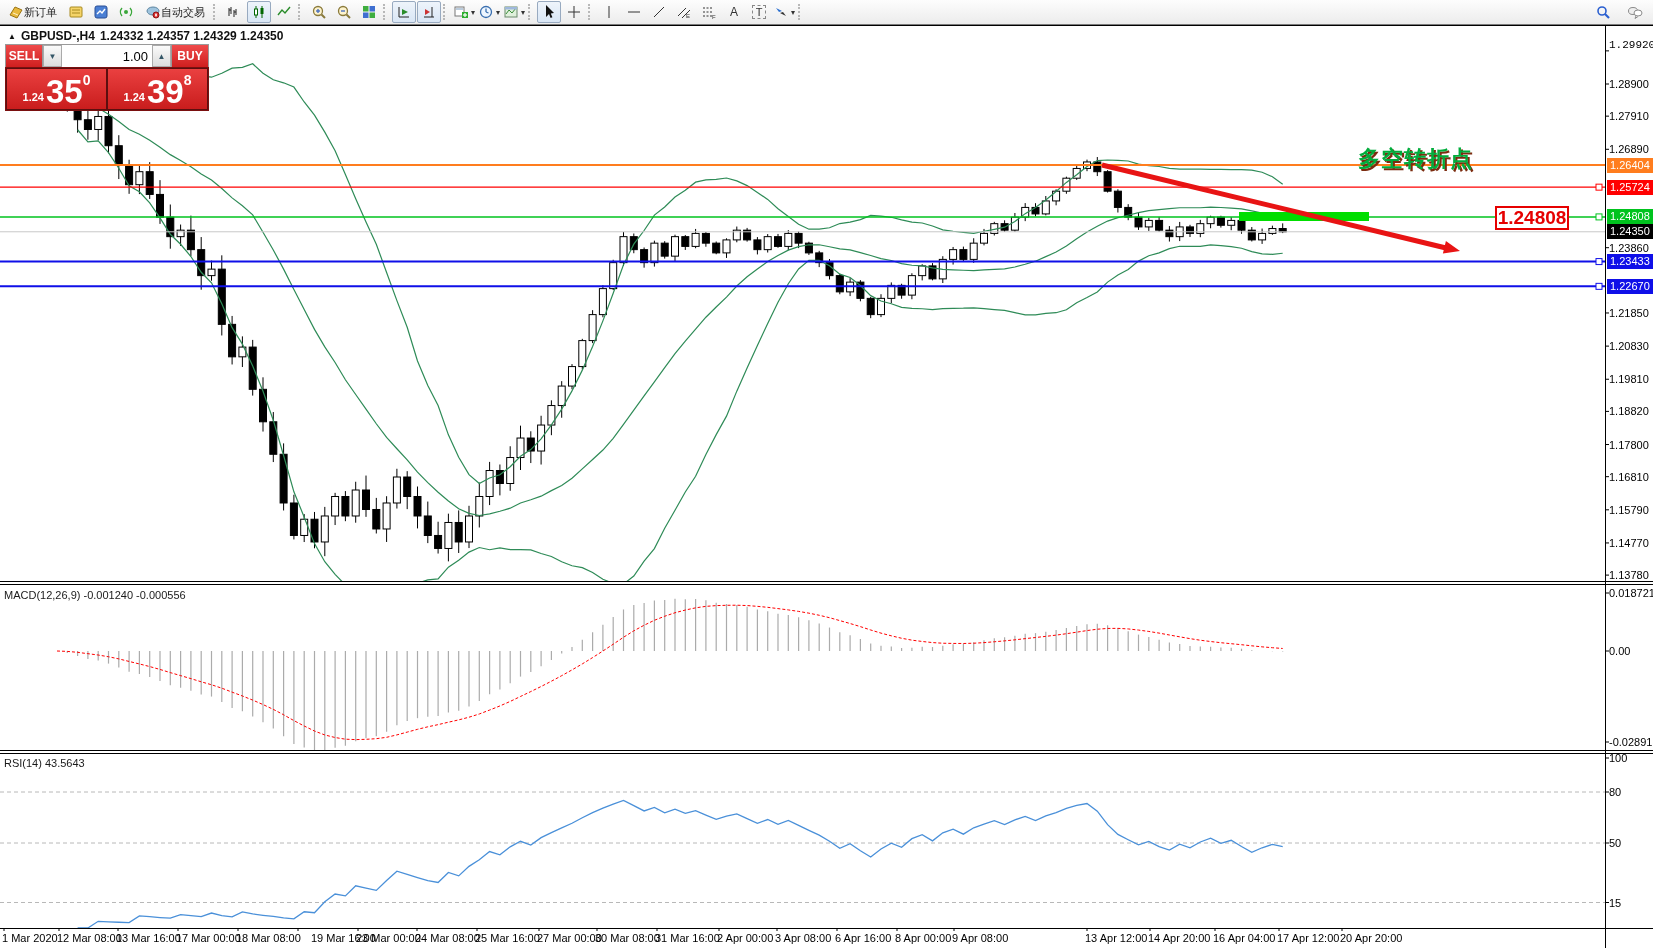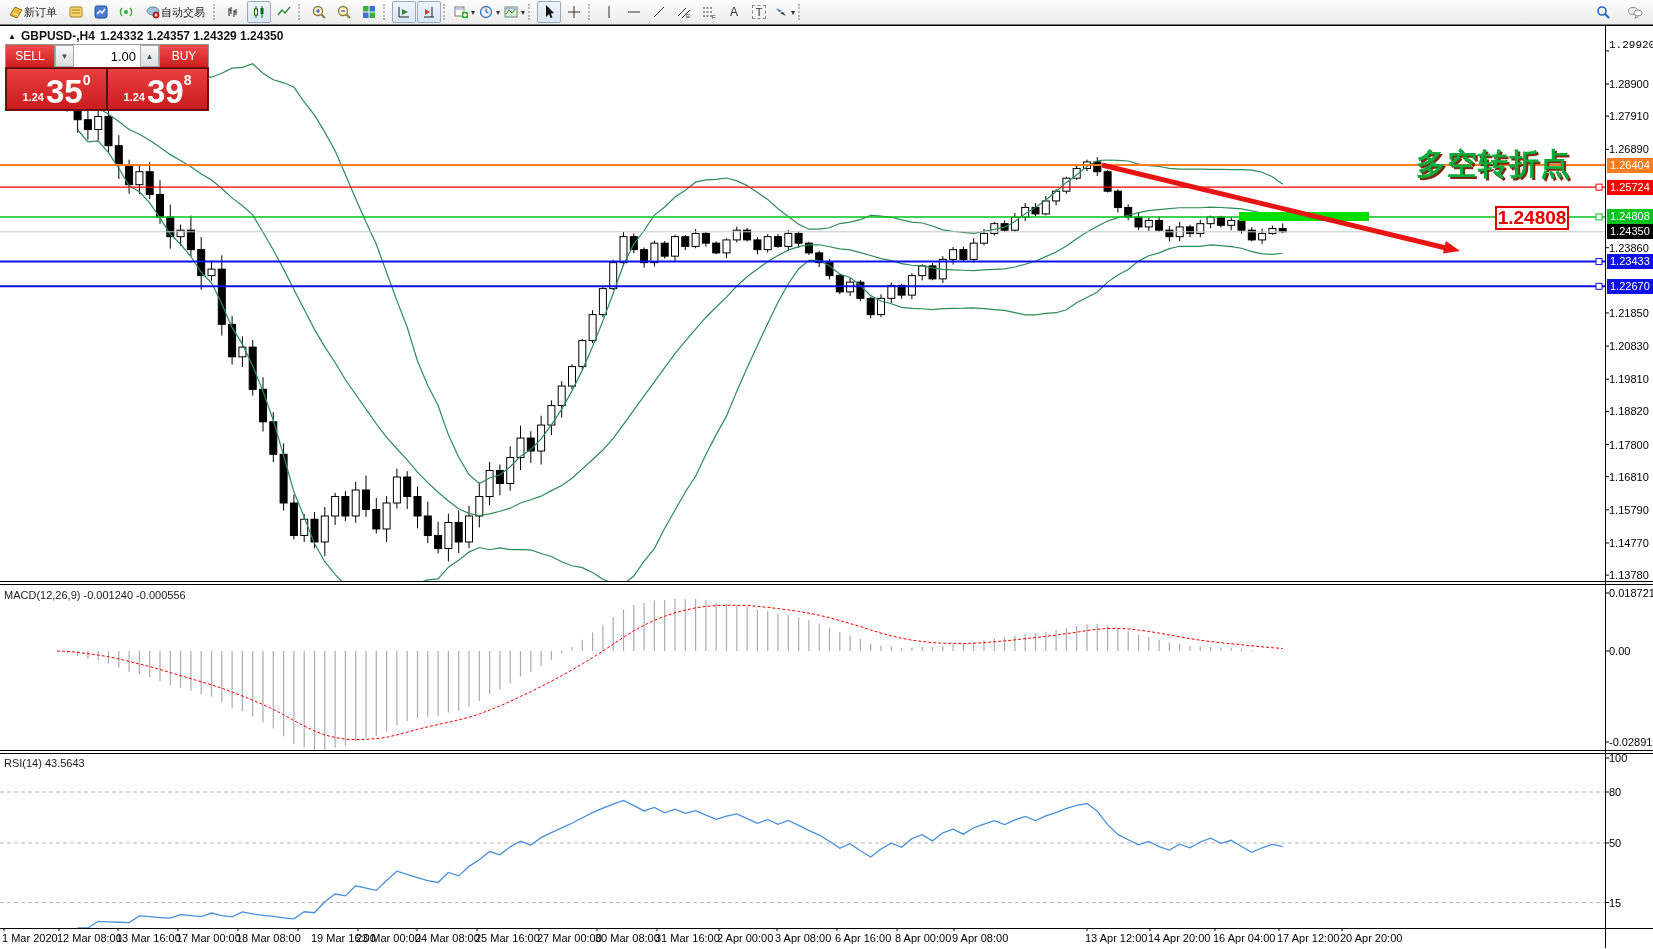--- a/index.html
+++ b/index.html
@@ -24,31 +24,31 @@
   .ytick{position:absolute;left:1609px;font-size:11px;color:#000;white-space:nowrap;}
   .lvlbox{position:absolute;left:1607px;width:43px;height:15px;line-height:15px;
           font-size:11px;color:#fff;padding-left:3px;white-space:nowrap;}
   .dtick{position:absolute;top:932px;font-size:11px;color:#000;white-space:nowrap;}
   
   .sym-title{position:absolute;left:8px;top:29px;z-index:5;font-size:12px;font-weight:bold;
              color:#111;display:flex;align-items:center;gap:5px;}
   .sym-title .tri{font-size:8px;}
   .ind-label{position:absolute;left:4px;z-index:5;font-size:11px;color:#1a1a1a;}
   .macd-label{top:589px;} .rsi-label{top:757px;}
-  .turn-text{position:absolute;left:1416px;top:144px;z-index:6;font-size:30px;font-weight:bold;
+  .turn-text{position:absolute;left:1358px;top:144px;z-index:6;font-size:22px;font-weight:bold;
              letter-spacing:1px;color:#00ad3c;text-shadow:2px 2px 0 #7c2c10;white-space:nowrap;}
   .price-note{position:absolute;left:1495px;top:206px;z-index:6;width:70px;height:20px;
               background:#fff;border:2px solid #e60000;color:#e60000;font-size:19px;font-weight:bold;
               text-align:center;line-height:20px;}
   
   .trade-panel{position:absolute;left:5px;top:44px;z-index:7;width:204px;}
   .tp-top{display:flex;height:23px;background:#d6d3ce;border:1px solid #9a9a9a;border-bottom:none;
           box-sizing:border-box;align-items:stretch;}
-  .tp-sell-btn,.tp-buy-btn{width:48px;background:linear-gradient(#ef4b4b,#cf1f1f);color:#fff;
-          font-size:12px;font-weight:normal;display:flex;align-items:center;justify-content:center;}
+  .tp-sell-btn,.tp-buy-btn{width:36px;background:linear-gradient(#ef4b4b,#cf1f1f);color:#fff;
+          font-size:12px;font-weight:bold;display:flex;align-items:center;justify-content:center;}
   .tp-vol{flex:1;display:flex;align-items:stretch;background:#fff;border-left:1px solid #999;border-right:1px solid #999;}
   .tp-spin{width:17px;background:linear-gradient(#fafafa,#dcdcdc);border:1px solid #aaa;
            display:flex;align-items:center;justify-content:center;font-size:8px;color:#356;}
   .tp-input{flex:1;border:none;outline:none;font-size:13px;text-align:right;padding-right:4px;width:40px;
             font-family:"Liberation Sans",sans-serif;}
   .tp-prices{display:flex;background:#5c0f0f;border:1px solid #7a1010;gap:2px;padding:1px;}
   .tp-price{flex:1;height:38px;background:linear-gradient(#ea4040,#c91d1d);color:#fff;
             display:flex;align-items:flex-end;justify-content:center;padding-bottom:2px;}
   .tp-price .small{font-size:11px;font-weight:bold;margin-right:2px;line-height:20px;}
   .tp-price .big{font-size:33px;font-weight:bold;line-height:30px;}

